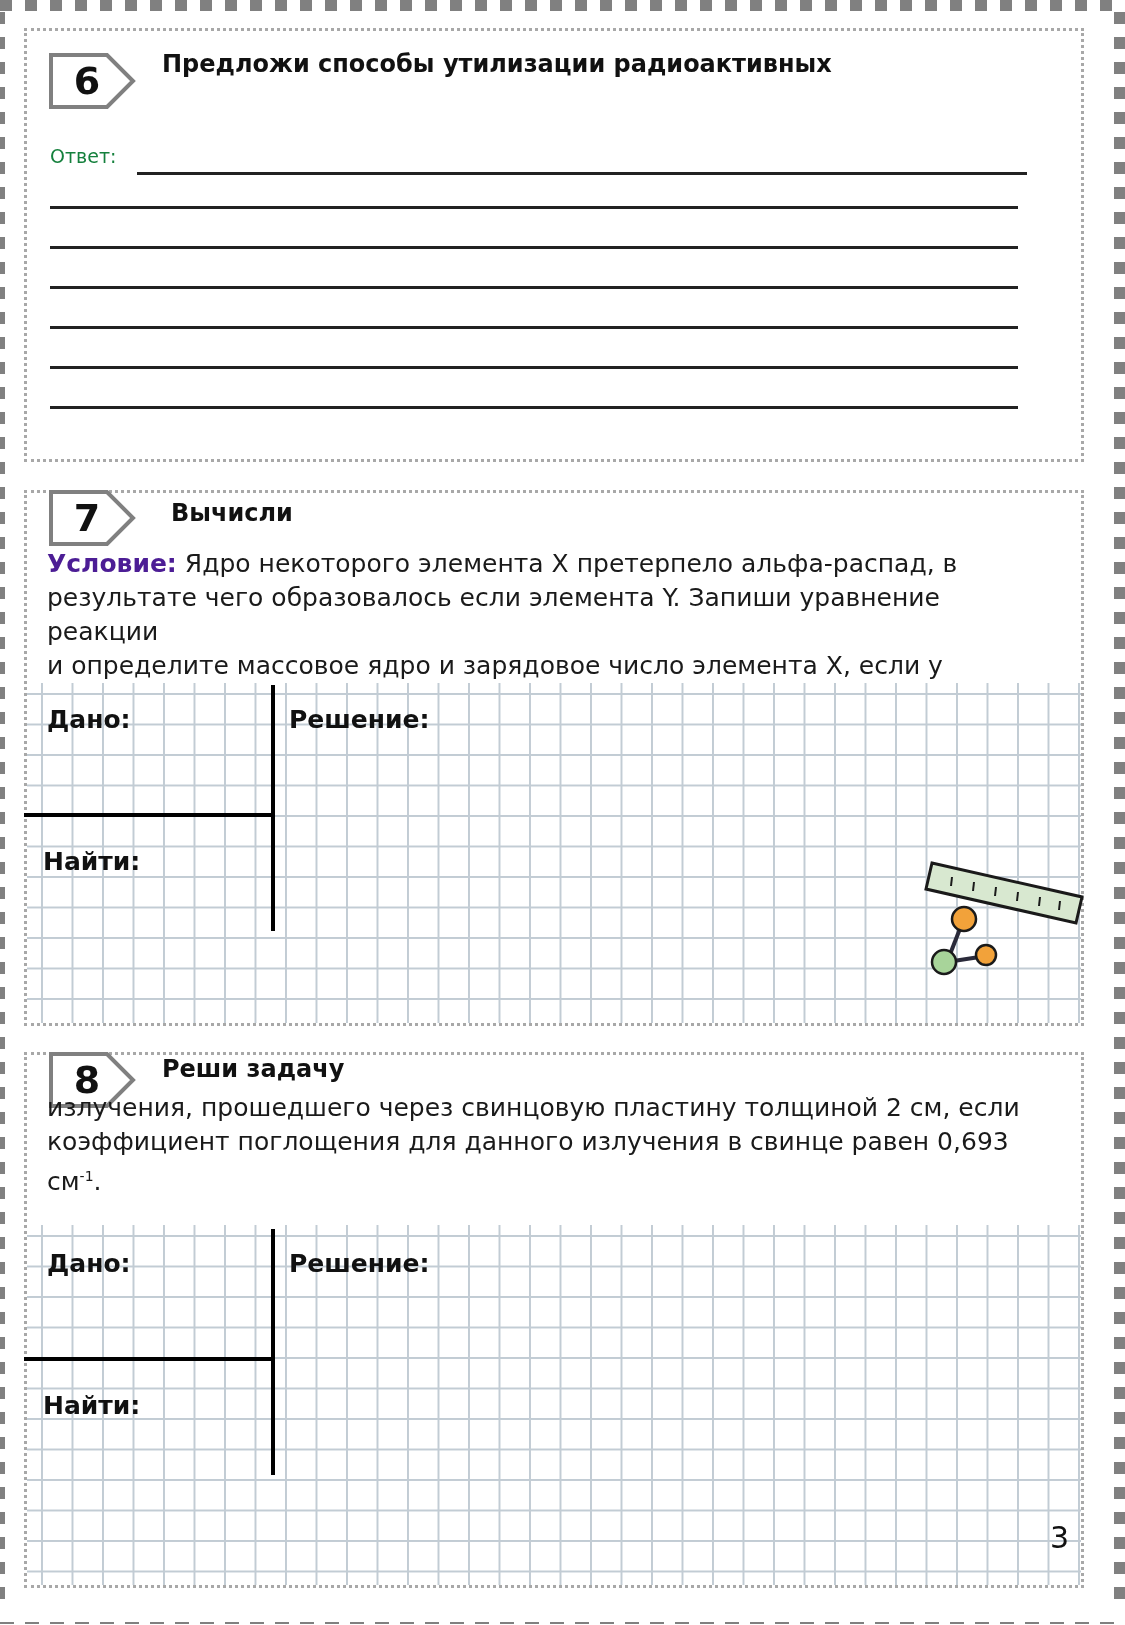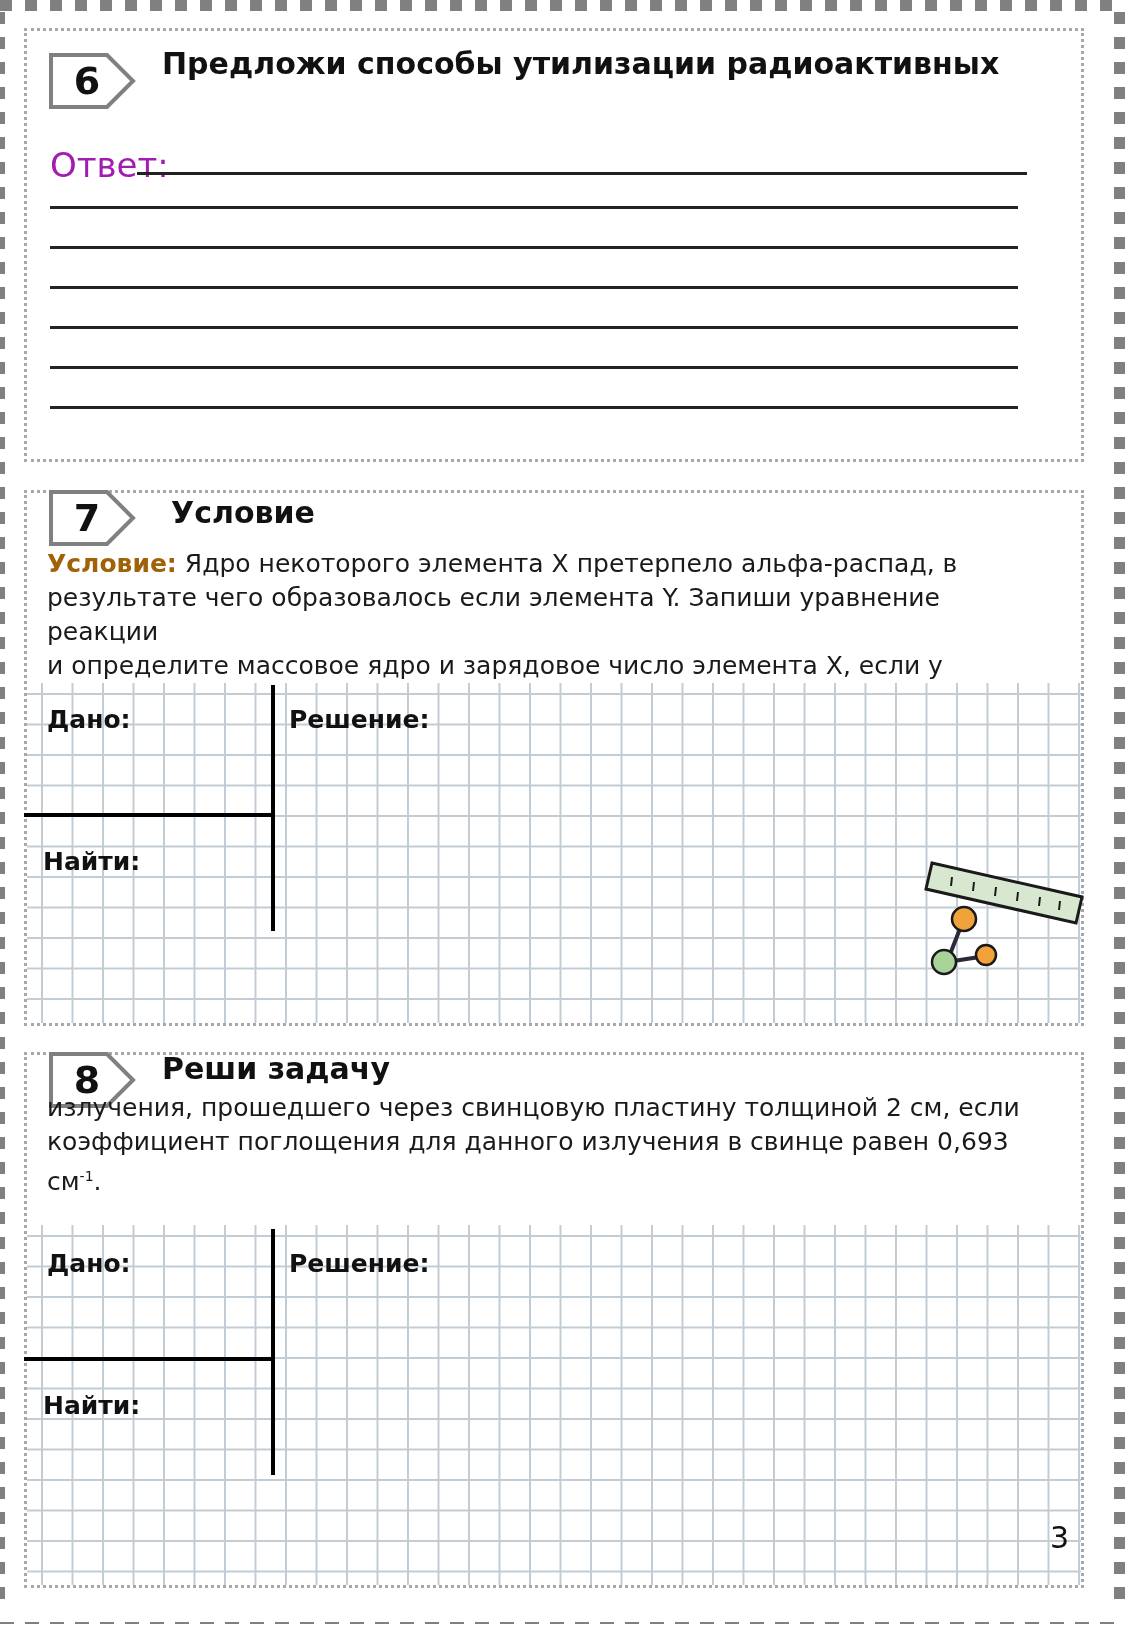--- a/index.html
+++ b/index.html
@@ -18,26 +18,26 @@
   .section { position:absolute; left:24px; width:1060px; border:3px dotted #a8a8a8; box-sizing:border-box; background:#fff; }
   #s6 { top:28px; height:434px; }
   #s7 { top:490px; height:536px; }
   #s8 { top:1052px; height:536px; }
 
   .badge { position:absolute; width:90px; height:56px; }
   .badge svg { position:absolute; left:0; top:0; }
   .badge .num { position:absolute; left:0; top:0; width:76px; height:56px; line-height:56px; text-align:center;
     font-size:38px; font-weight:bold; color:#111; }
 
-  .title { position:absolute; font-size:30px; font-weight:bold; line-height:40px; color:#111; }
-  .answer-label { position:absolute; left:23px; top:114px; font-size:34px; color:#a21caf;text-align:center; }
+  .title { position:absolute; font-size:24px; font-weight:bold; line-height:40px; color:#111; }
+  .answer-label { position:absolute; left:23px; top:114px; font-size:19px; color:#15803d;text-align:center; }
   .ans-line { position:absolute; height:3px; background:#222; }
 
   .cond { position:absolute; left:20px; width:1010px; font-size:25px; line-height:34px; color:#1a1a1a; }
-  .cond b { font-weight:bold; color:#a16207; }
+  .cond b { font-weight:bold; color:#4c1d95; }
   .cond sup { font-size:14px; }
 
   .grid { position:absolute; left:0; width:1054px;
     background-color:#fff;
     background-image:
       linear-gradient(90deg,#c2ccd4 1.5px,transparent 1.5px),
       linear-gradient(180deg,#c2ccd4 1.5px,transparent 1.5px);
     background-size:30.5px 30.5px; background-position:14px 10px; }
   .t-vert { position:absolute; width:4px; background:#000; }
   .t-horz { position:absolute; height:4px; background:#000; }
@@ -74,21 +74,21 @@
   <div class="ans-line" style="left:23px;top:375px;width:968px;"></div>
 </div>
 
 <div class="section" id="s7">
   <div class="badge" style="left:22px;top:-3px;">
     <svg width="90" height="56">
         <polygon points="2,2 58,2 84,28 58,54 2,54" fill="#fff" stroke="#808080" stroke-width="4"></polygon>
       </svg>
     <span class="num">7</span>
   </div>
-  <div class="title" style="left:144px;top:0px;">Условие</div>
+  <div class="title" style="left:144px;top:0px;">Вычисли</div>
   <div class="cond" style="top:54px;">
     <div><b>Условие:</b><span> Ядро некоторого элемента X претерпело альфа-распад, в</span></div>
     <div>результате чего образовалось если элемента Y. Запиши уравнение реакции</div>
     <div>и определите массовое ядро и зарядовое число элемента X, если у</div>
     <div>элемента Y массовое число равно 222, а зарядовое число равно 86</div>
   </div>
   <div class="grid" style="top:190px;height:340px;">
     <div class="t-vert" style="left:244px;top:2px;height:246px;"></div>
     <div class="t-horz" style="left:-3px;top:130px;width:249px;"></div>
     <span class="lbl" style="left:20px;top:22px;">Дано:</span>

